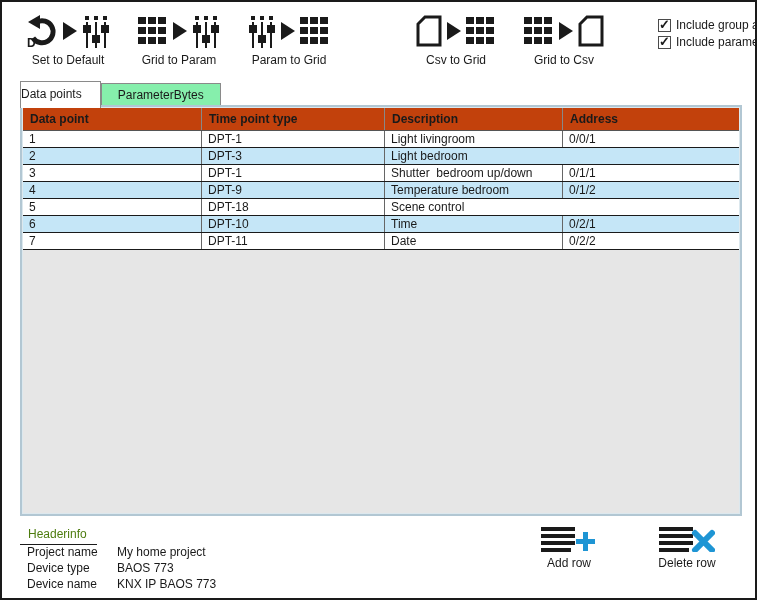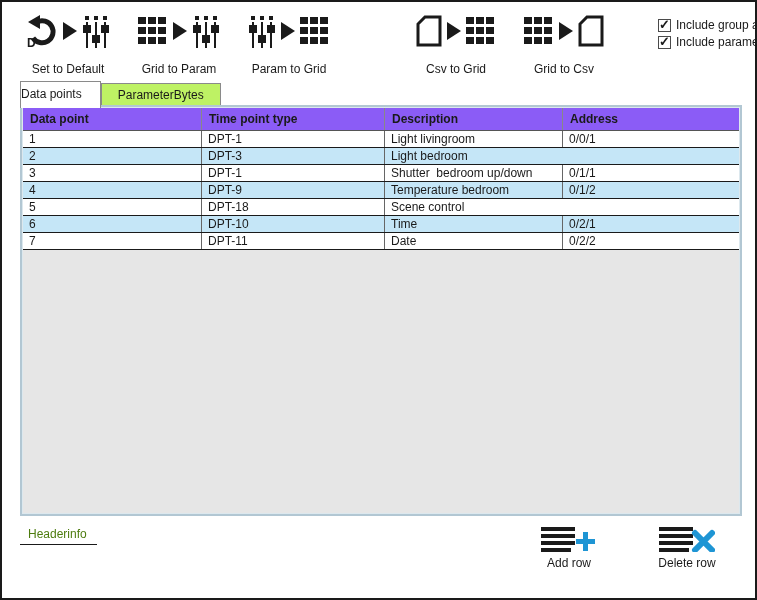--- a/index.html
+++ b/index.html
@@ -10,48 +10,48 @@
     position: relative; width: 757px; height: 600px;
     background: #ffffff; border: 2px solid #1a1a1a; overflow: hidden;
   }
 
   
   .toolbar { position: absolute; top: 8px; left: 24px; right: 8px; height: 64px;
              display: flex; align-items: flex-start; }
   .tool-btn { display: flex; flex-direction: column; align-items: center;
               cursor: default; margin-right: 28px; }
   .tool-btn .icon-row { height: 42px; display: flex; align-items: center; gap: 5px; }
-  .tool-btn .lbl { font-size: 12px; color: #1a1a1a; margin-top: 10px; white-space: nowrap; }
+  .tool-btn .lbl { font-size: 12px; color: #1a1a1a; margin-top: 1px; white-space: nowrap; }
   .gap-before { margin-left: 58px; }
 
   .play-tri { width: 0; height: 0; border-top: 9px solid transparent;
               border-bottom: 9px solid transparent; border-left: 14px solid #1a1a1a; }
 
   .checkbox-group { margin-left: 26px; margin-top: 8px; display: flex;
                     flex-direction: column; gap: 3px; }
   .cb-row { display: flex; align-items: center; gap: 5px; }
   .cb-box { width: 13px; height: 13px; border: 1px solid #4a4a4a; background: #fff;
             position: relative; flex: none; }
   .cb-box.checked::after { content: "✓"; position: absolute; left: 0px; top: -3px;
             font-size: 13px; font-weight: bold; color: #1a1a1a; }
   .cb-lbl { font-size: 12px; color: #1a1a1a; white-space: nowrap; }
 
   
   .tabs { position: absolute; left: 18px; top: 79px; display: flex; align-items: flex-end; }
   .tab { font-size: 12px; color: #1a1a1a; padding: 4px 16px 5px 16px;
-         border: 1px solid #8a8a8a; border-bottom: none; background: #bef264;
+         border: 1px solid #8a8a8a; border-bottom: none; background: #86efac;
          position: relative; }
   .tab.active { background: #ffffff; padding: 5px 18px 7px 0; z-index: 3; margin-bottom: -1px; }
 
   
   .grid { position: absolute; left: 18px; top: 103px; width: 722px; height: 411px;
           background: #e6e6e6; border: 2px solid #b2c7d3; z-index: 2; }
   .grid-inner { width: 100%; height: 100%; border: 1px solid #dce8ee; overflow: hidden; }
   .grid-header { display: grid; grid-template-columns: 179px 183px 178px 1fr;
-          background: #8b5cf6; border-bottom: 1px solid #555; height: 23px; }
+          background: #c2410c; border-bottom: 1px solid #555; height: 23px; }
   .grid-header .hcell { font-size: 12px; font-weight: bold; color: #1a1a1a;
           padding: 4px 0 0 7px; border-right: 1px solid #888; white-space: pre; overflow: hidden; }
   .grid-header .hcell:last-child { border-right: none; }
   .grid-row { display: grid; grid-template-columns: 179px 183px 178px 1fr;
           background: #ffffff; border-bottom: 1px solid #1a1a1a; height: 17px; }
   .grid-row.selected { background: #c5e6f7; }
   .grid-row .cell { font-size: 12px; color: #1a1a1a; padding: 1px 0 0 6px;
           border-right: 1px solid #666; white-space: pre; overflow: hidden; }
   .grid-row .cell:last-child { border-right: none; }
 
@@ -287,20 +287,28 @@
       <div class="cell">0/2/2</div>
     </div>
         </div>
     </div>
   </div>
 
   <div class="headerinfo-tab">
     <span class="hi-lbl">Headerinfo</span>
   </div>
 
+  <div class="info-table">
+    <span class="ilabel">Project name</span>
+    <span class="ivalue">My home project</span>
+    <span class="ilabel">Device type</span>
+    <span class="ivalue">BAOS 773</span>
+    <span class="ilabel">Device name</span>
+    <span class="ivalue">KNX IP BAOS 773</span>
+  </div>
 
   <div class="footer-buttons">
     <div class="row-btn">
       <span>
         <svg width="56" height="26" viewBox="0 0 56 26">
           <rect x="0" y="1" width="34" height="4" fill="#1a1a1a"></rect>
           <rect x="0" y="8" width="34" height="4" fill="#1a1a1a"></rect>
           <rect x="0" y="15" width="34" height="4" fill="#1a1a1a"></rect>
           <rect x="0" y="22" width="30" height="4" fill="#1a1a1a"></rect>
           <rect x="42" y="6" width="5" height="19" fill="#1e95d4"></rect>

